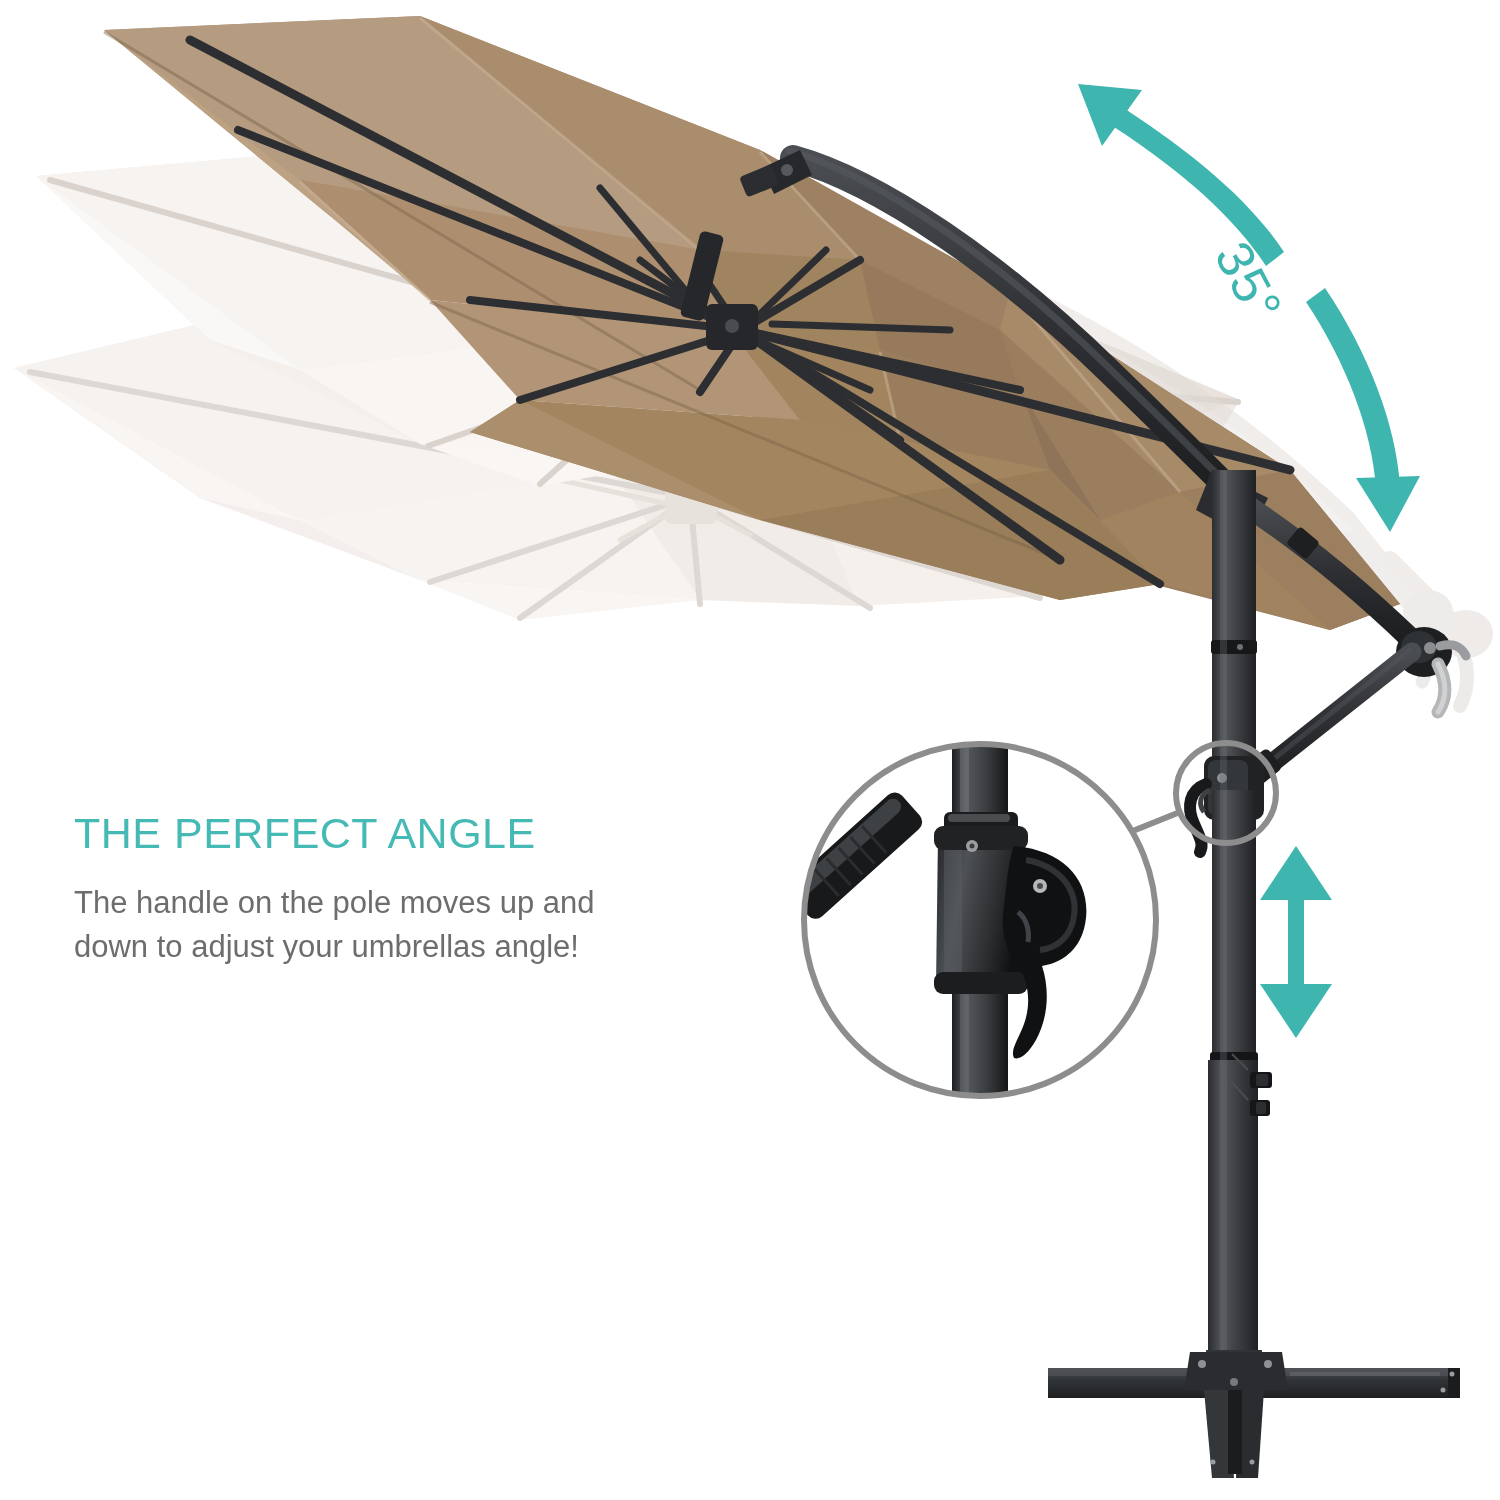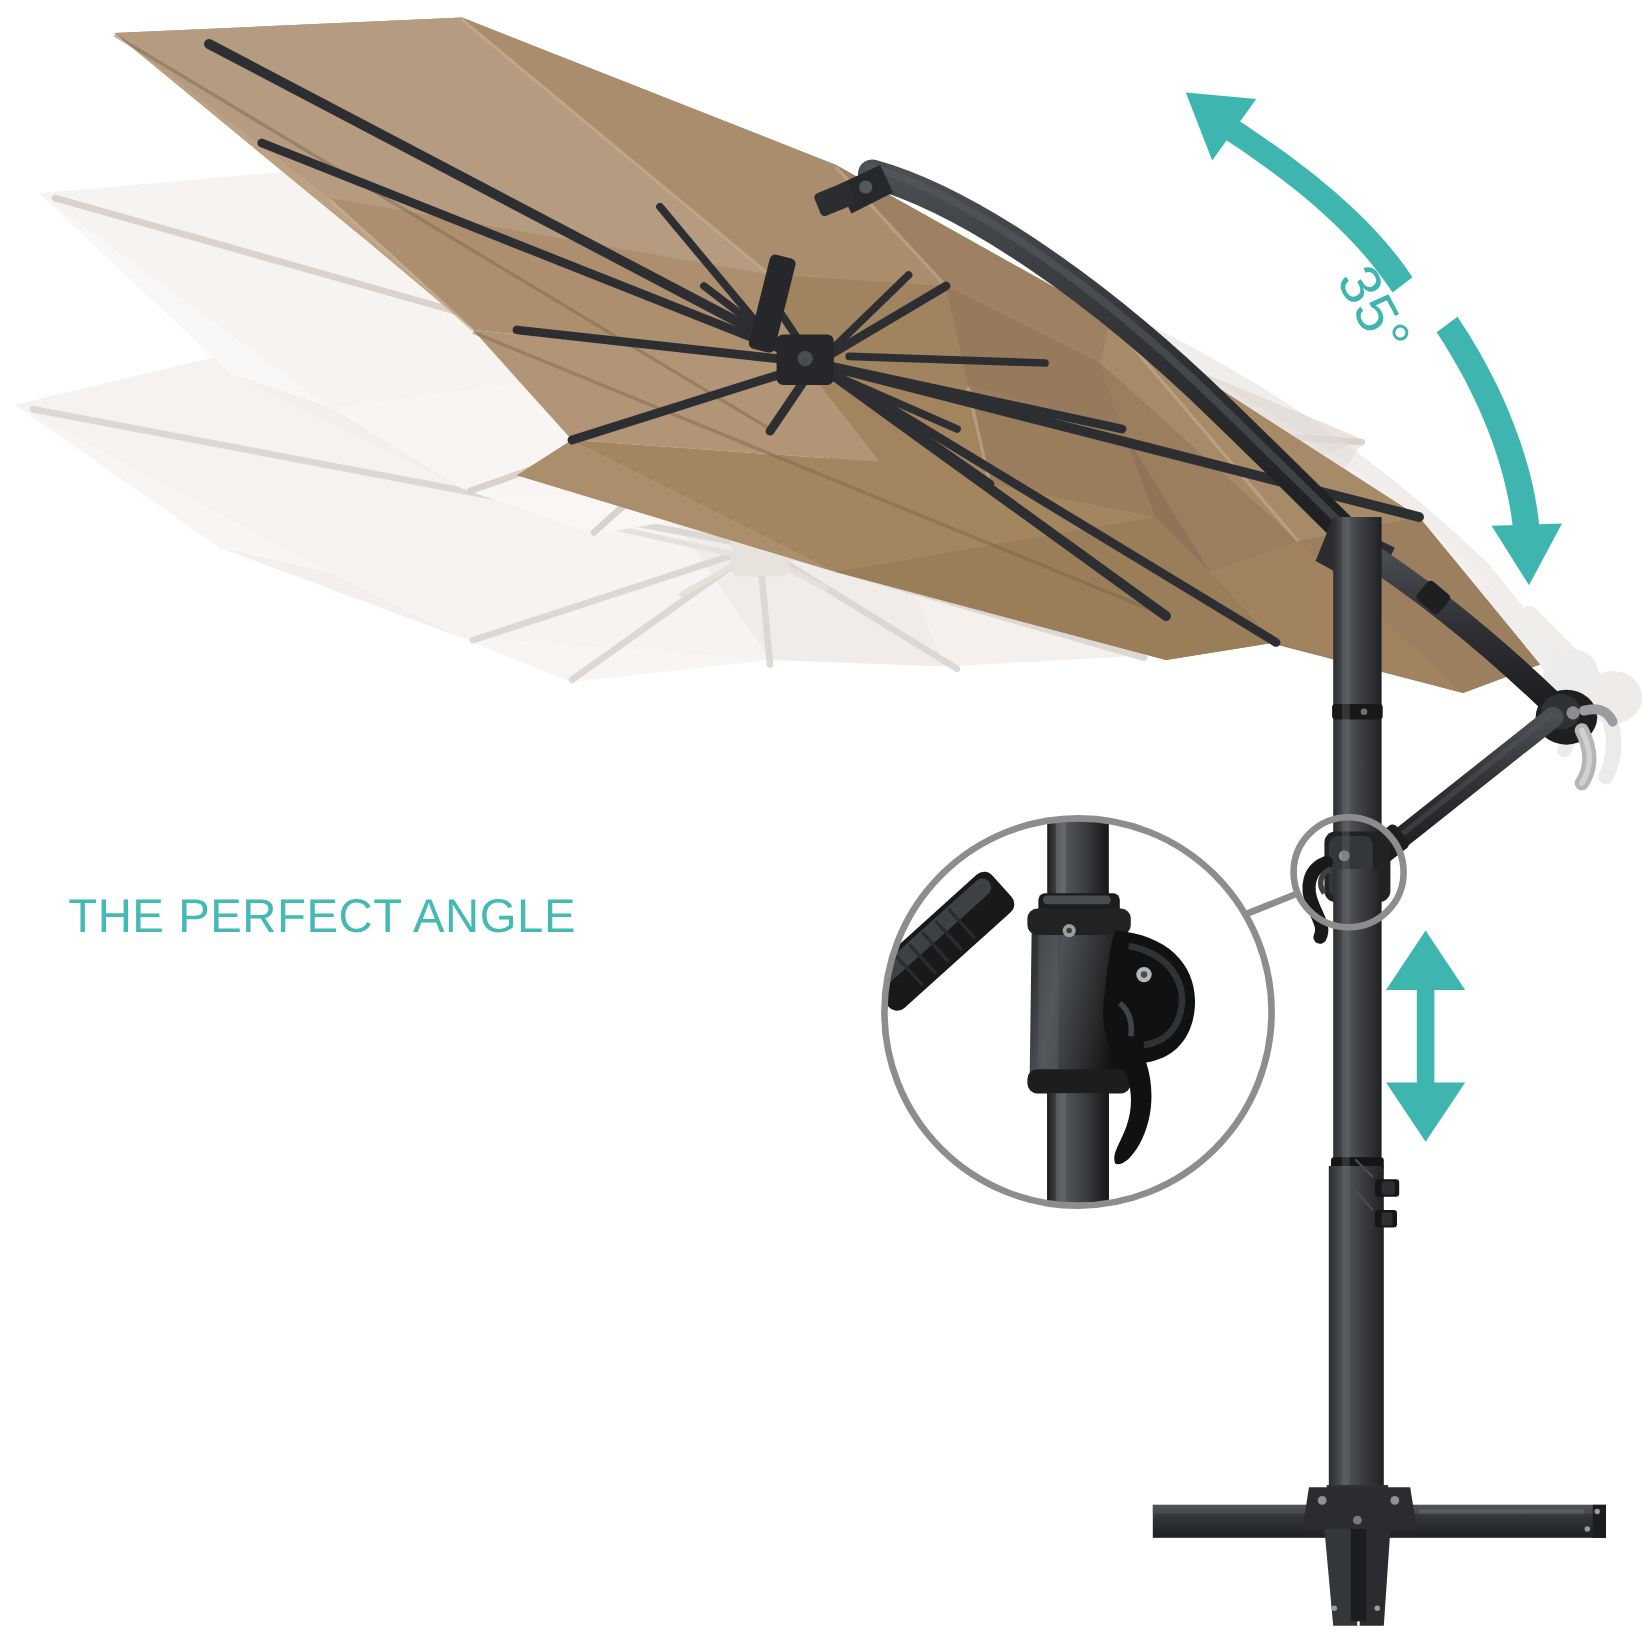--- a/index.html
+++ b/index.html
@@ -15,21 +15,21 @@
     position:relative;
     width:1500px;height:1500px;
     background:#ffffff;
     overflow:hidden;
   }
   #art{position:absolute;inset:0;width:1500px;height:1500px;}
 
   
   .text-block{
     position:absolute;
-    left:62px; top:812px;
+    left:74px; top:812px;
     width:620px;
   }
   .headline{
     font-family:"Liberation Sans", sans-serif;
     font-size:43px;
     line-height:1.0;
     letter-spacing:0.5px;
     font-weight:400;
     color:#45bab5;
     margin:0 0 26px 0;
@@ -421,15 +421,16 @@
       <rect x="1288" y="888" width="16" height="108"></rect>
       <path d="M1296,846 L1332,900 L1260,900 Z"></path>
       <path d="M1296,1038 L1332,984 L1260,984 Z"></path>
     </g>
   </svg>
 
   <div class="angle-label">35°</div>
 
   <div class="text-block">
     <h1 class="headline">THE PERFECT ANGLE</h1>
+    <p class="subcopy">The handle on the pole moves up and down to adjust your umbrellas angle!</p>
   </div>
 
 </div>
 
 </body></html>

